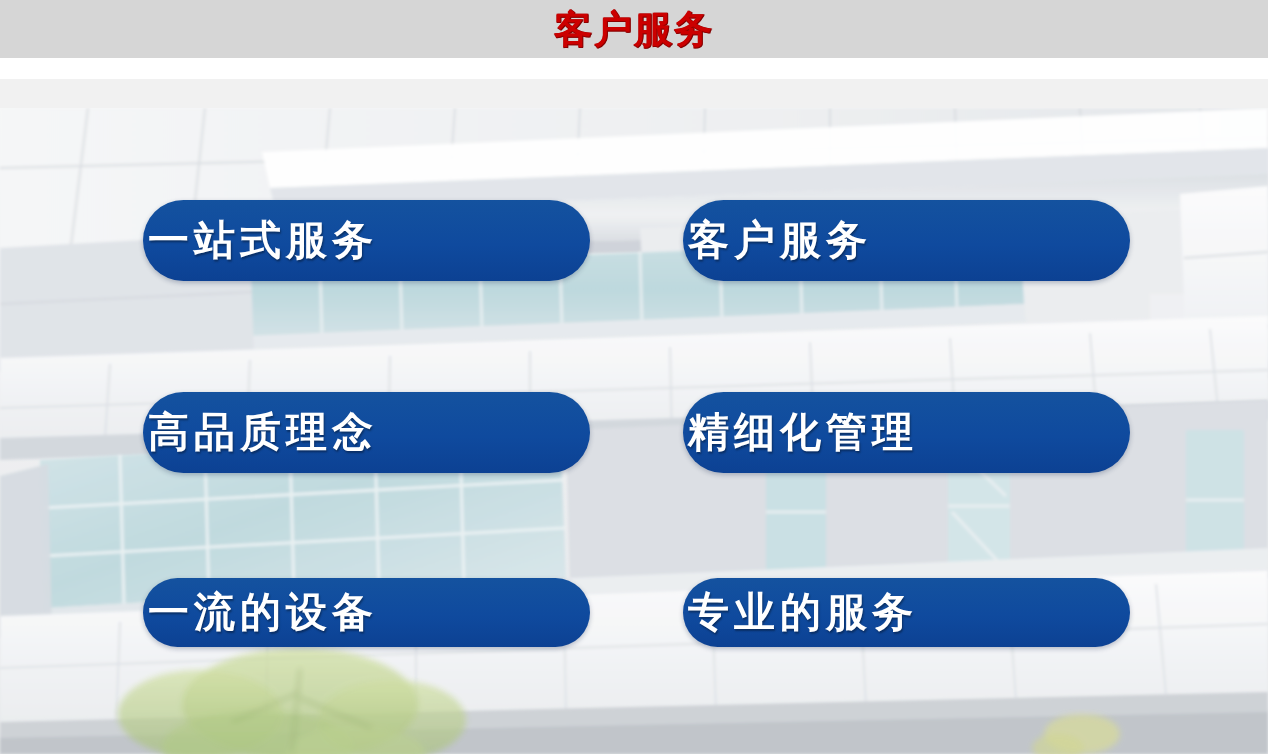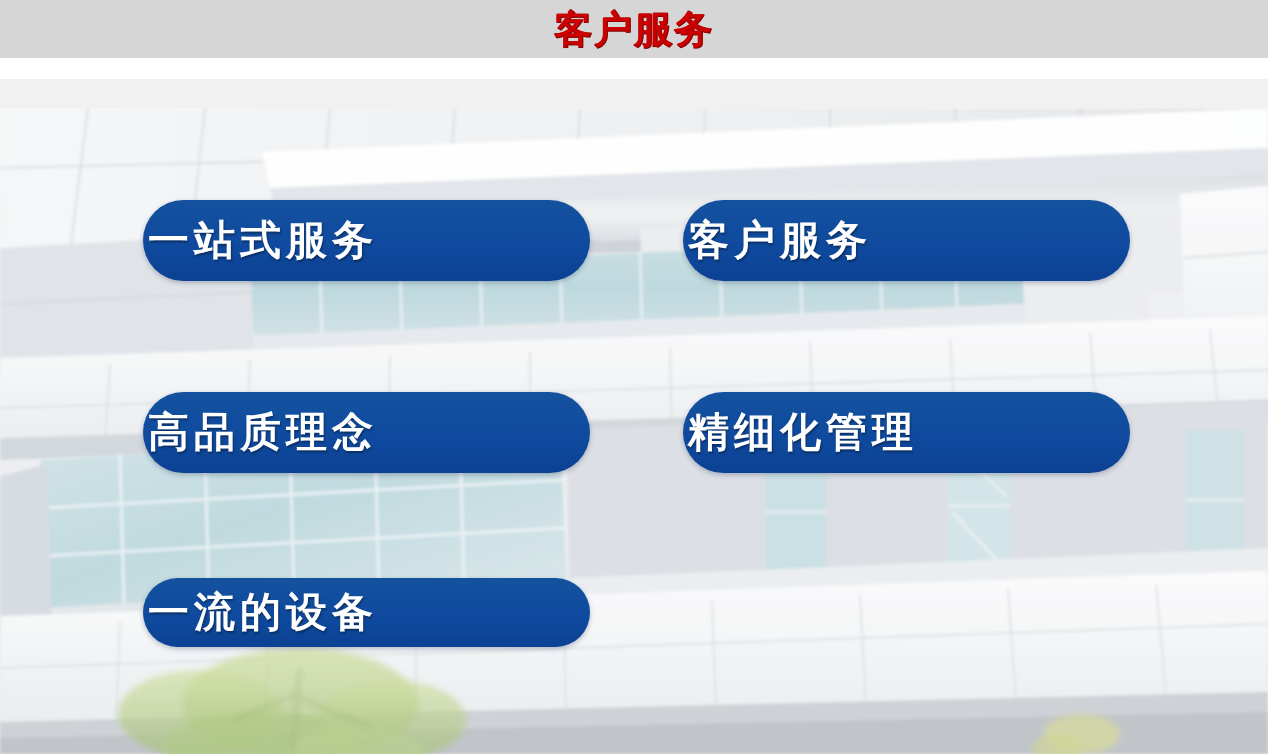--- a/index.html
+++ b/index.html
@@ -275,15 +275,18 @@
     </div>
 
     <div class="pill col-r row-2">
       <span class="pill-label">精细化管理</span>
     </div>
 
     <div class="pill col-l row-3">
       <span class="pill-label">一流的设备</span>
     </div>
 
+    <div class="pill col-r row-3">
+      <span class="pill-label">专业的服务</span>
+    </div>
 
   </div>
 </div>
 
 </body></html>

